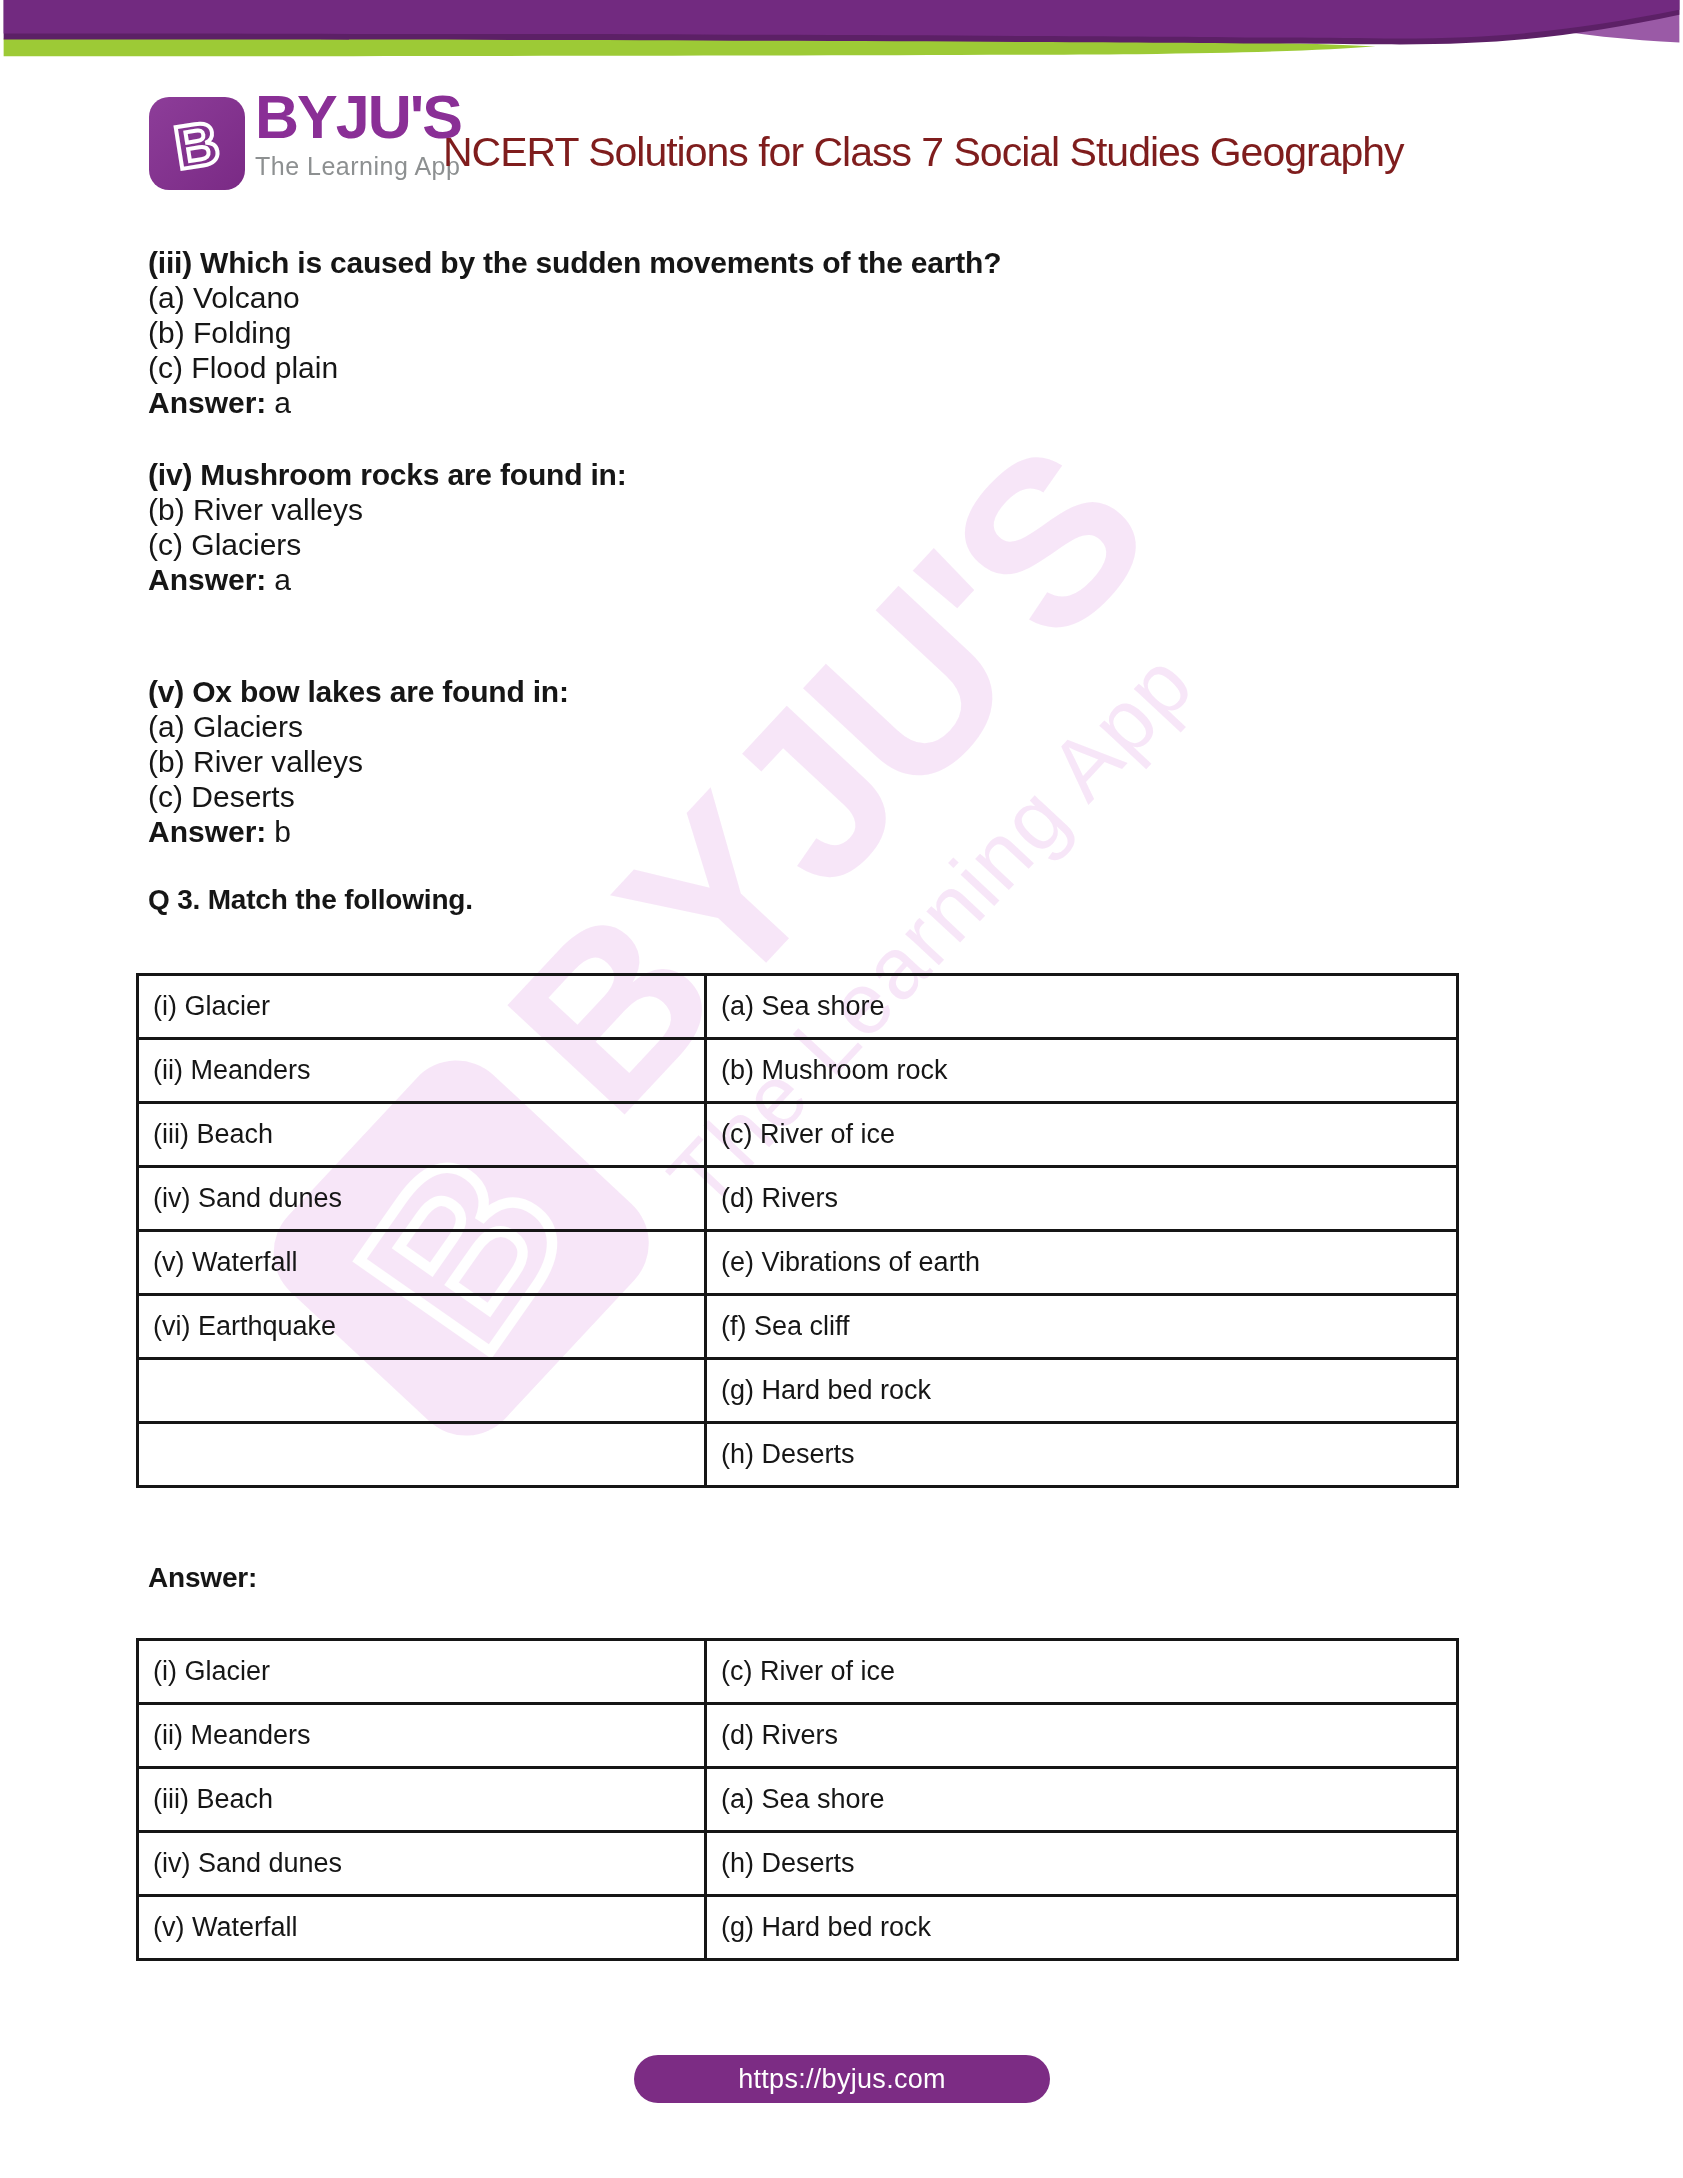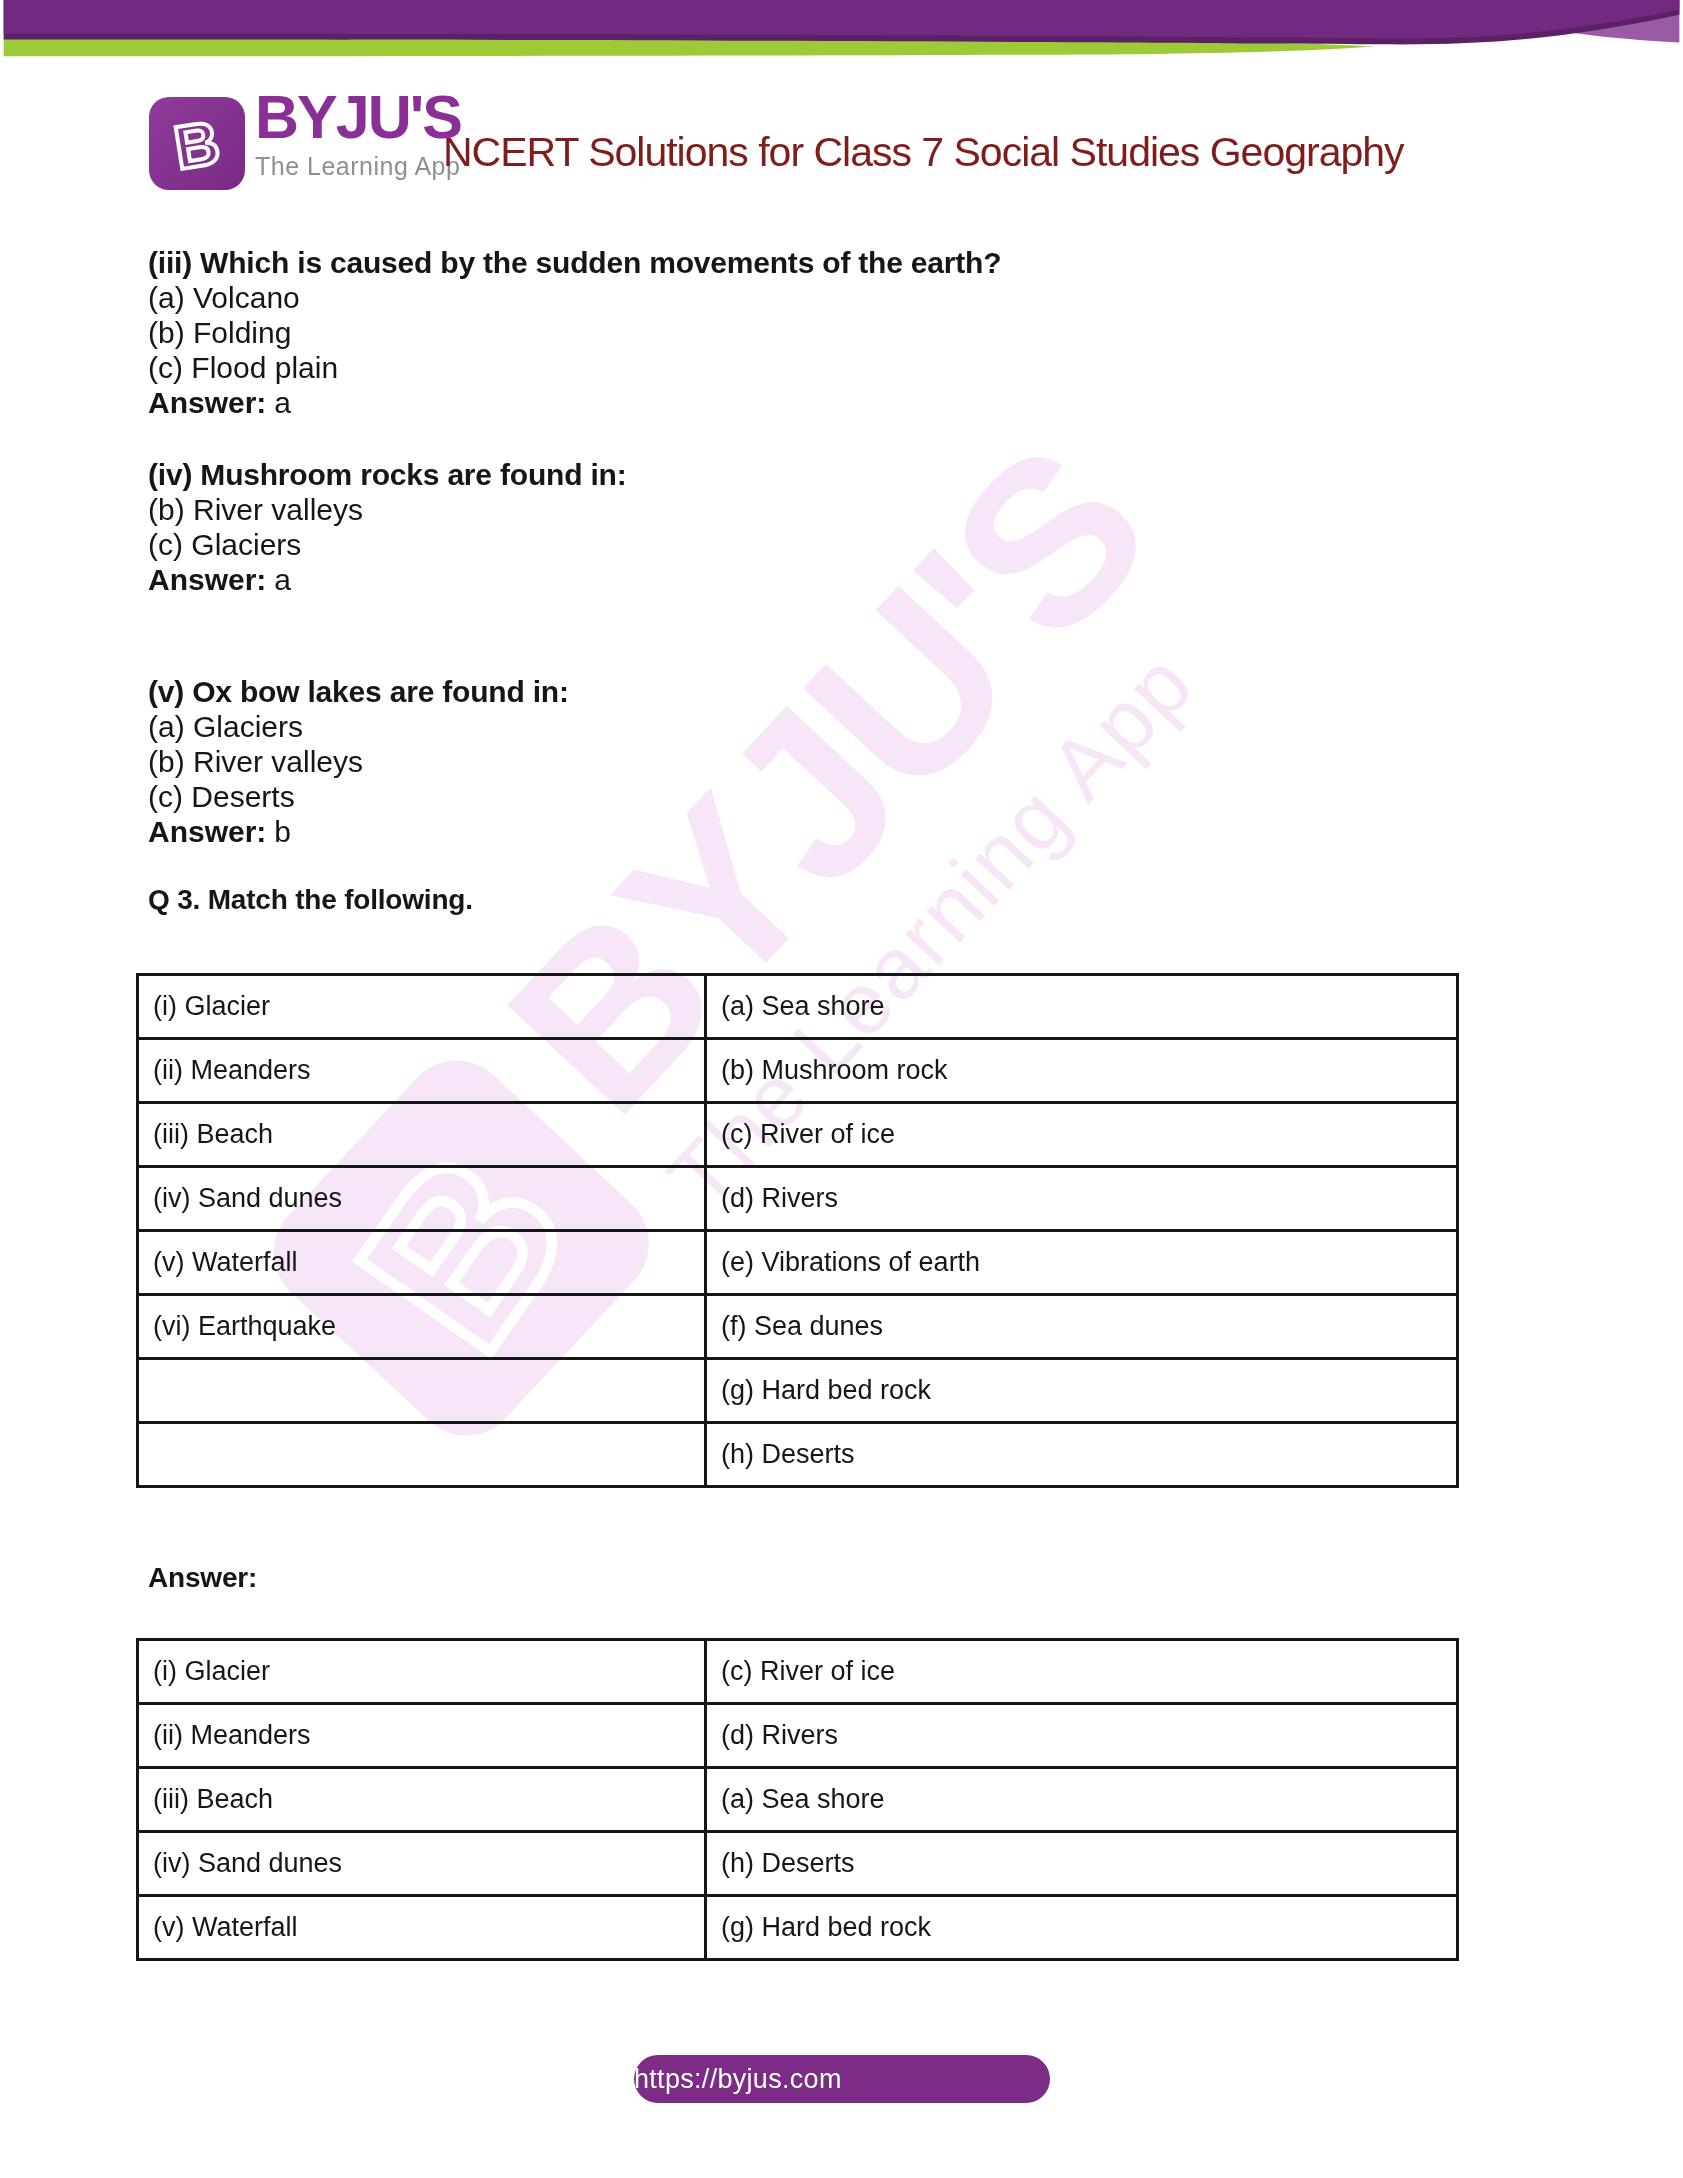--- a/index.html
+++ b/index.html
@@ -58,21 +58,21 @@
   .t1{top:973px;} .t2{top:1638px;}
   table.match td{
     border:3px solid #161616;height:61px;font-size:27px;
     padding:0 0 0 14px;vertical-align:middle;background:transparent;
   }
   table.match td:first-child{width:551px;}
   table.match td:last-child{width:735px;}
   
   .footer-pill{
     position:absolute;left:634px;top:2055px;width:416px;height:48px;z-index:2;
-    background:#7c2c84;border-radius:24px;display:flex;align-items:center;
+    background:#7c2c84;border-radius:24px;display:flex;align-items:center;justify-content:center;
     text-decoration:none;
   }
   .footer-pill span{color:#ffffff;font-size:27px;letter-spacing:0.3px;}
 </style>
 </head>
 <body>
 
 <svg class="header-wave" width="1683" height="69" viewBox="0 0 1700 70">
   <path d="M1420,0 C1490,20 1610,40 1700,43 L1700,0 Z" fill="#9a5aa6"></path>
   <path d="M0,39 C500,39 900,39 1150,41 C1270,42.5 1345,44.5 1392,47 C1345,51 1270,53.5 1150,55 C900,56.5 500,57 0,57 Z" fill="#9dca36"></path>
@@ -145,21 +145,21 @@
       <tr>
         <td>(iv) Sand dunes</td>
         <td>(d) Rivers</td>
       </tr>
       <tr>
         <td>(v) Waterfall</td>
         <td>(e) Vibrations of earth</td>
       </tr>
       <tr>
         <td>(vi) Earthquake</td>
-        <td>(f) Sea dunes</td>
+        <td>(f) Sea cliff</td>
       </tr>
       <tr>
         <td></td>
         <td>(g) Hard bed rock</td>
       </tr>
       <tr>
         <td></td>
         <td>(h) Deserts</td>
       </tr>
     </tbody>

